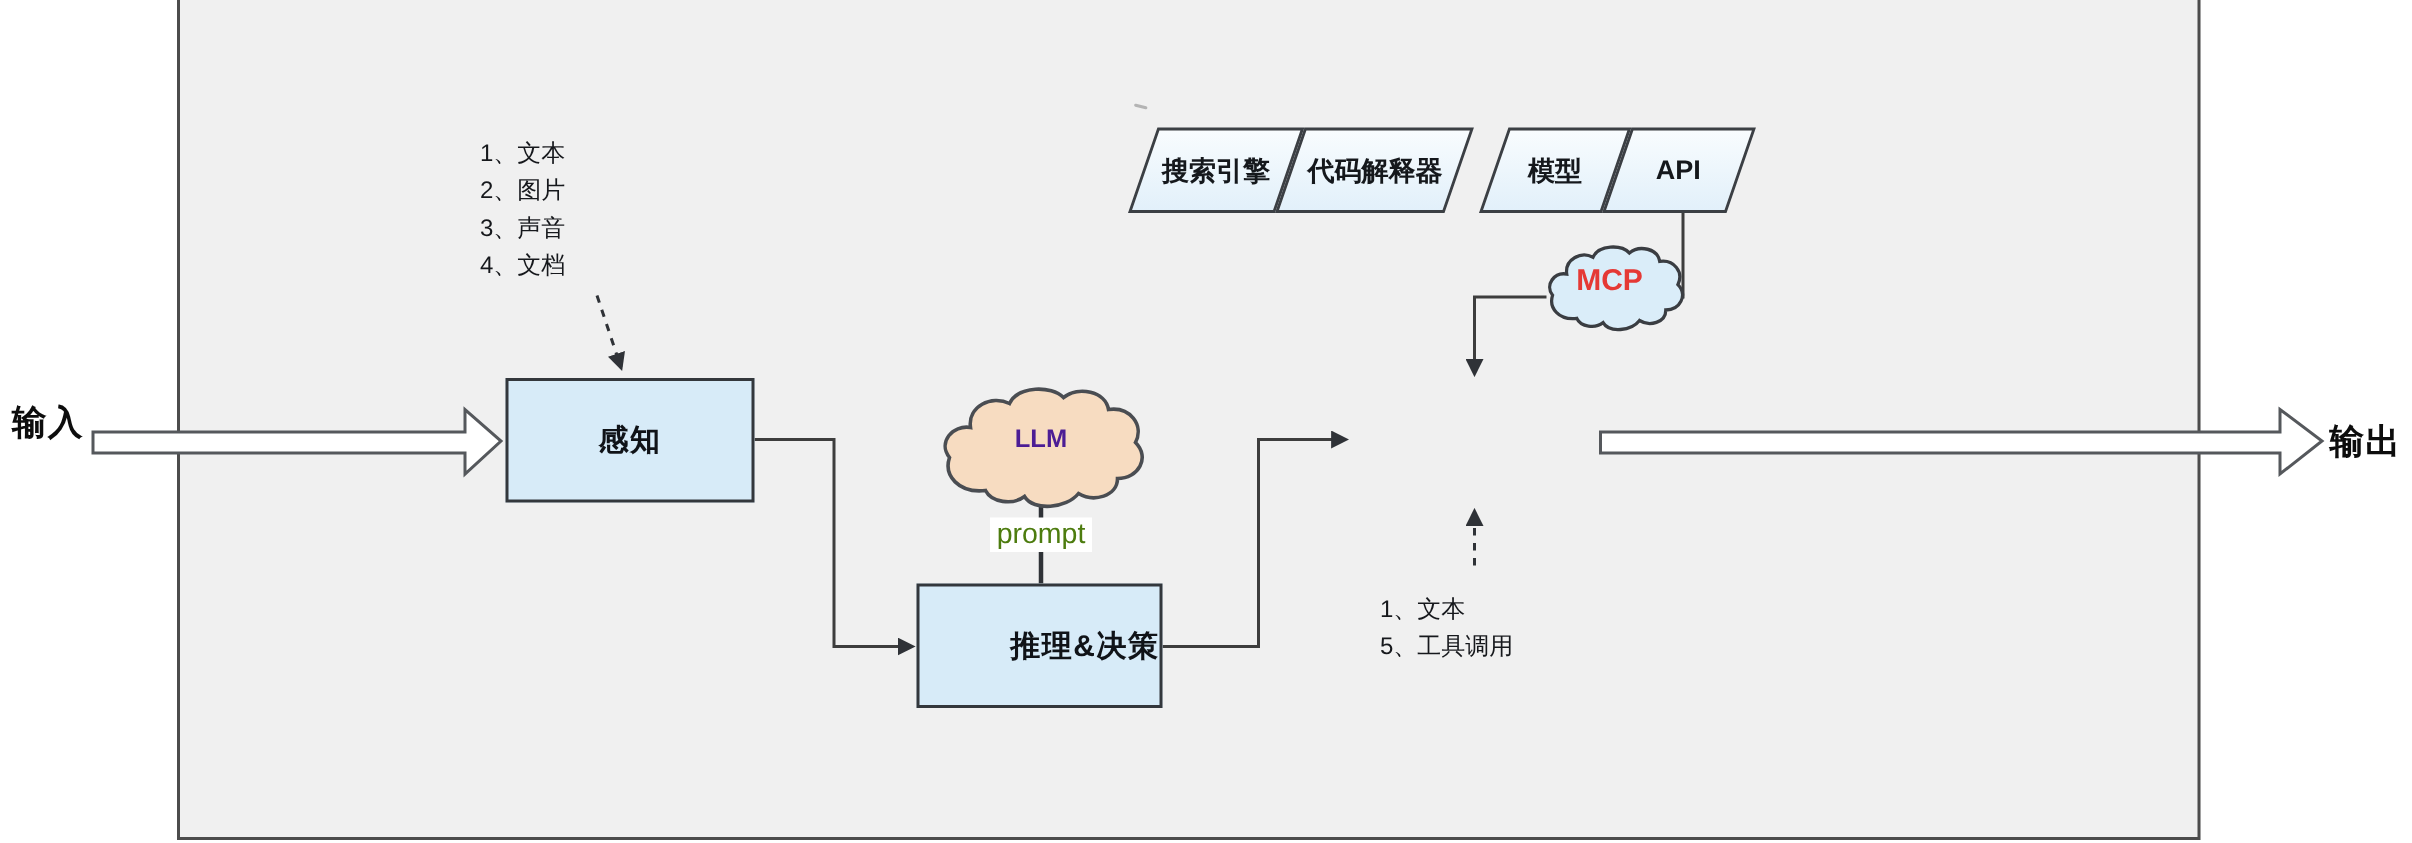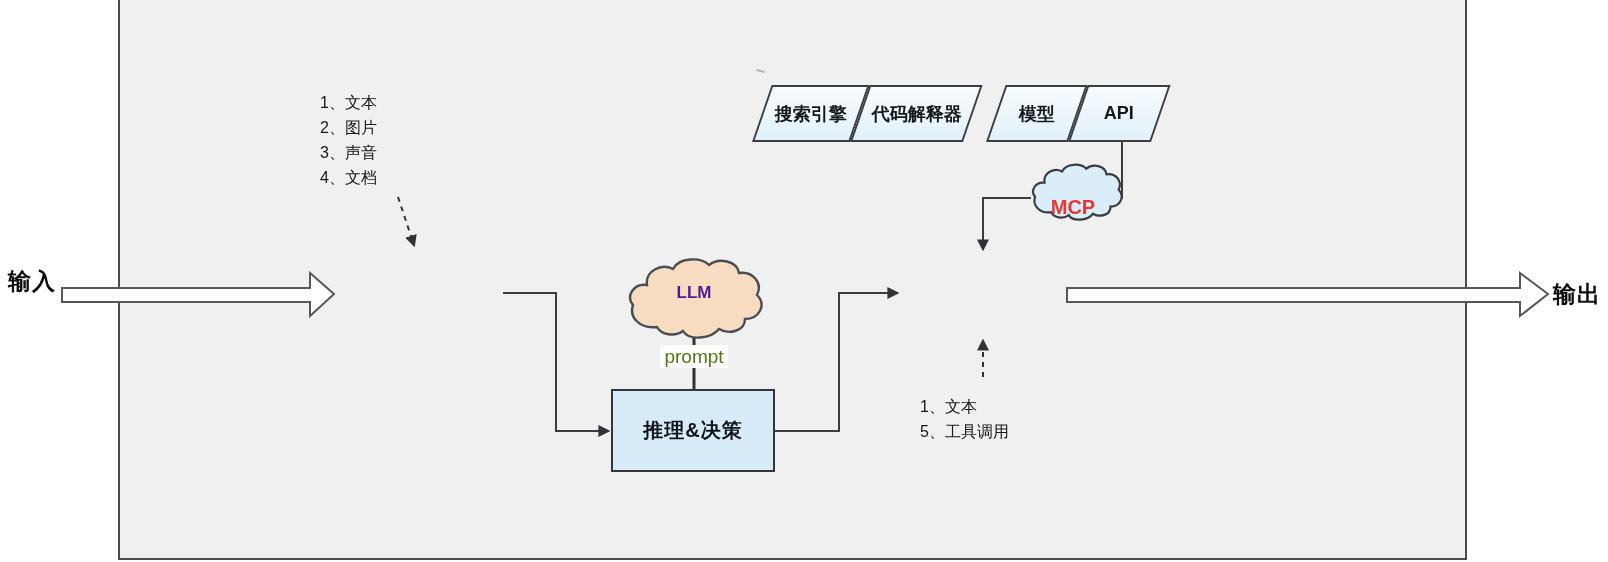--- a/index.html
+++ b/index.html
@@ -25,21 +25,21 @@
   .node{
     position:absolute;
     background:#d7ebf8;
     border:2px solid #33373c;
     box-sizing:border-box;
     display:flex;align-items:center;justify-content:center;
     font-size:20px;font-weight:bold;color:#101318;
     letter-spacing:1px;
   }
   .node-perception{left:337px;top:252px;width:166px;height:83px;}
-  .node-reasoning{left:611px;top:389px;width:164px;height:83px;}
+  .node-reasoning{left:611px;top:389px;width:164px;height:83px;justify-content:flex-end;}
   .node-action{left:901px;top:253px;width:166px;height:83px;}
   
   .para{
     position:absolute;
     height:57px;top:85px;
     background:linear-gradient(180deg,#f8fcfe 0%,#e2f0fa 100%);
     border:2px solid #3b3f44;
     box-sizing:border-box;
     transform:skewX(-19deg);
     transform-origin:left bottom;
@@ -71,21 +71,21 @@
   .ann-top{left:320px;top:90px;}
   .ann-bottom{left:920px;top:394px;}
   .ann-list div{height:25px;}
   
   .cloud-label{
     position:absolute;
     font-weight:bold;text-align:center;
     white-space:nowrap;
   }
   .llm-label{left:634px;top:283px;width:120px;font-size:17px;color:#4c1d95;}
-  .mcp-label{left:1033px;top:196px;width:80px;font-size:20px;color:#e53935;}
+  .mcp-label{left:1033px;top:176px;width:80px;font-size:20px;color:#e53935;}
   
   .prompt-label{
     position:absolute;
     left:660px;top:345px;width:68px;
     background:#ffffff;
     text-align:center;
     font-size:19px;color:#4d7c0f;line-height:23px;
   }
   
   .stray-mark{
@@ -134,20 +134,23 @@
          C 52,0 74,0 82,8 C 92,0 110,4 112,16 C 126,14 136,26 130,38
          C 140,48 132,62 118,62 C 118,74 102,78 92,72 C 84,82 62,84 56,74
          C 48,80 34,78 30,70 Z" fill="#daedf9" stroke="#3a3d42" stroke-width="3.2"></path>
   </svg>
 
   <div class="stray-mark"></div>
 
   <div class="io-label io-input">输入</div>
   <div class="io-label io-output">输出</div>
 
+  <div class="node node-perception">
+    <span>感知</span>
+  </div>
   <div class="node node-reasoning">
     <span>推理&amp;决策</span>
   </div>
 
   <div class="para para-search">
     <span>搜索引擎</span>
   </div>
   <div class="para para-code">
     <span>代码解释器</span>
   </div>

